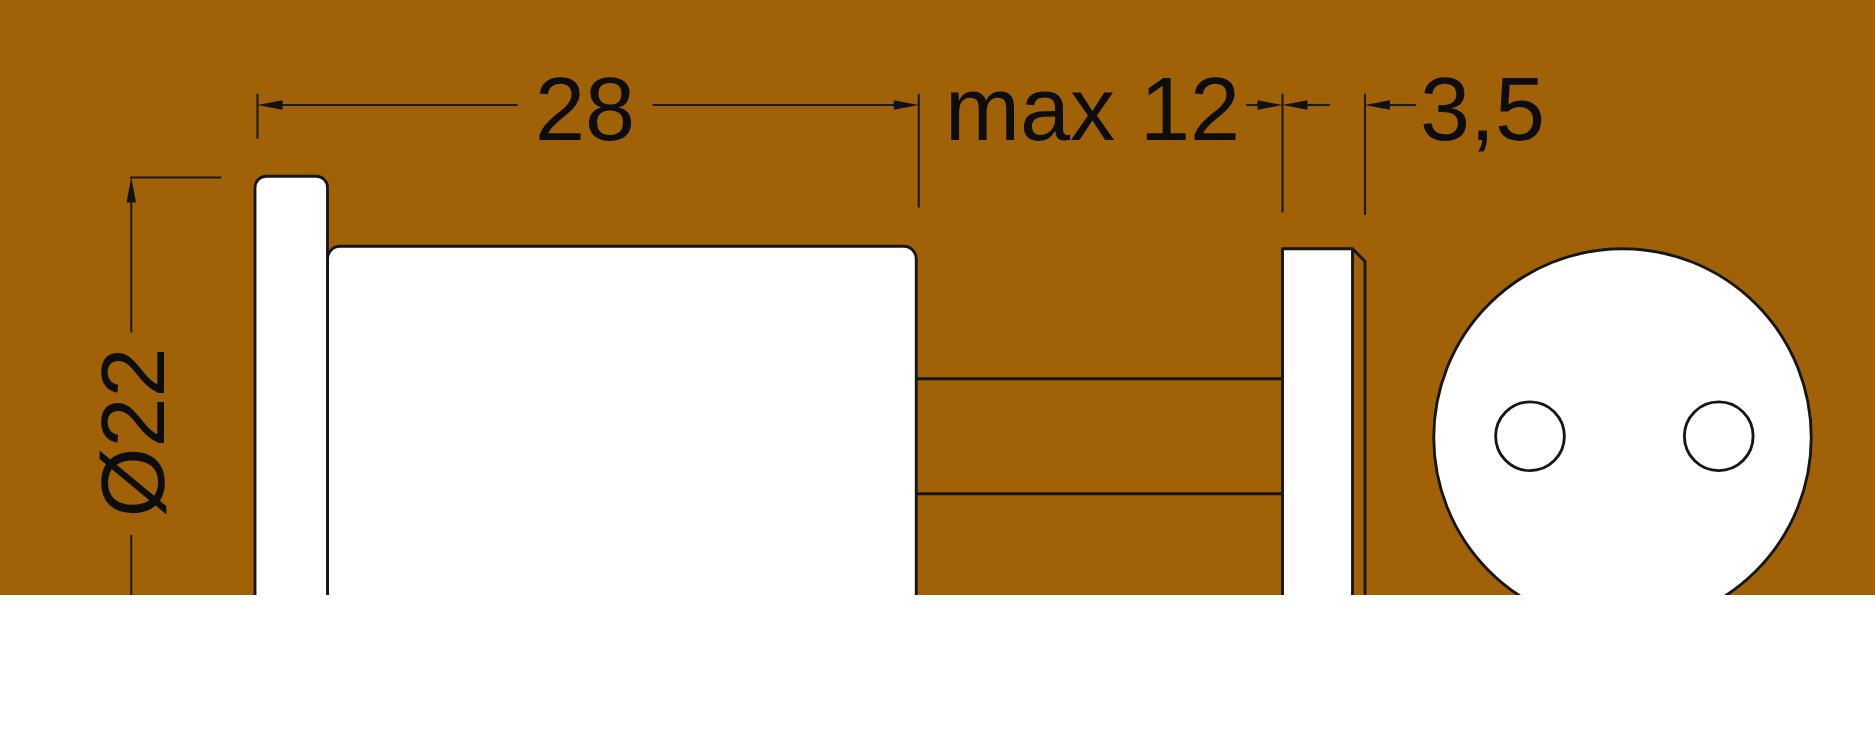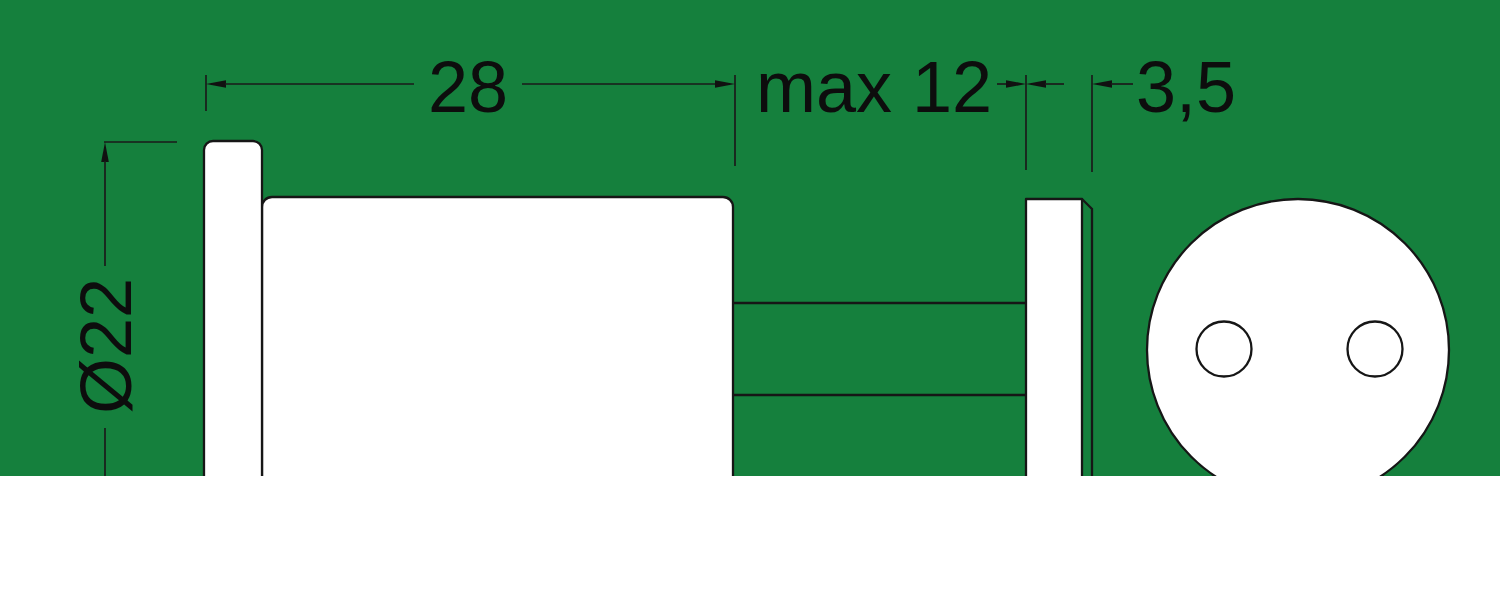--- a/index.html
+++ b/index.html
@@ -3,21 +3,21 @@
 <meta charset="utf-8">
 <style>
   html, body {
     margin: 0;
     padding: 0;
     background: #ffffff;
   }
   .stage {
     width: 1500px;
     height: 476px;
-    background: #15803d;
+    background: #a16207;
     position: relative;
   }
   svg { display: block; }
   .part {
     fill: #ffffff;
     stroke: #161616;
     stroke-width: 2.3;
     stroke-linejoin: round;
   }
   .part-line {

